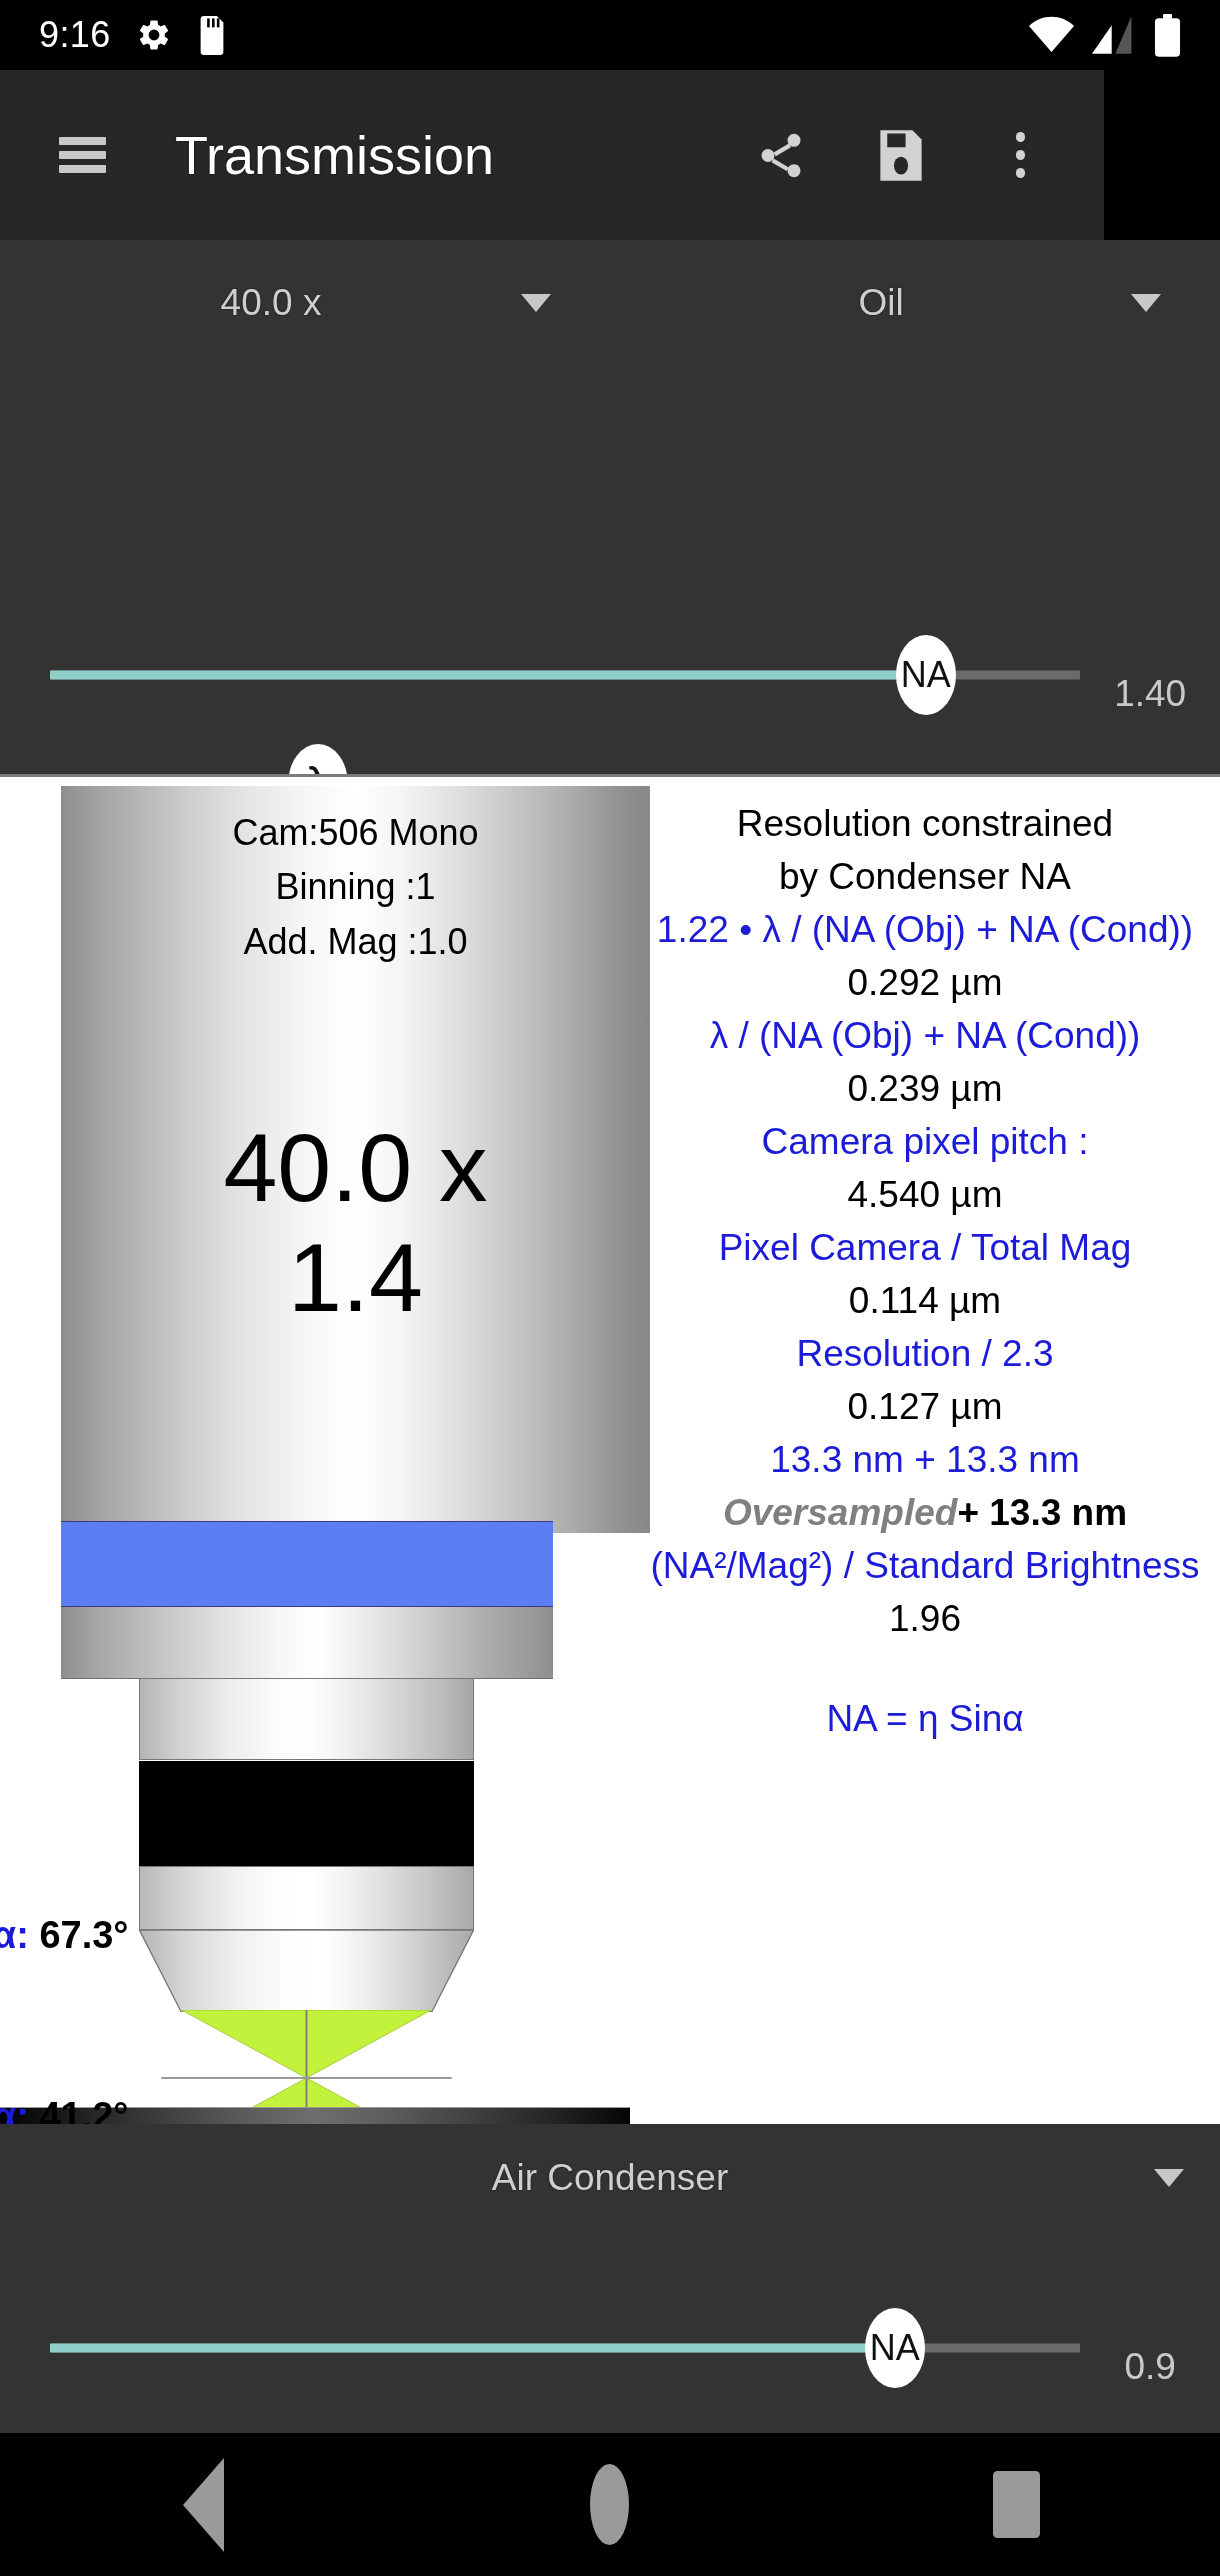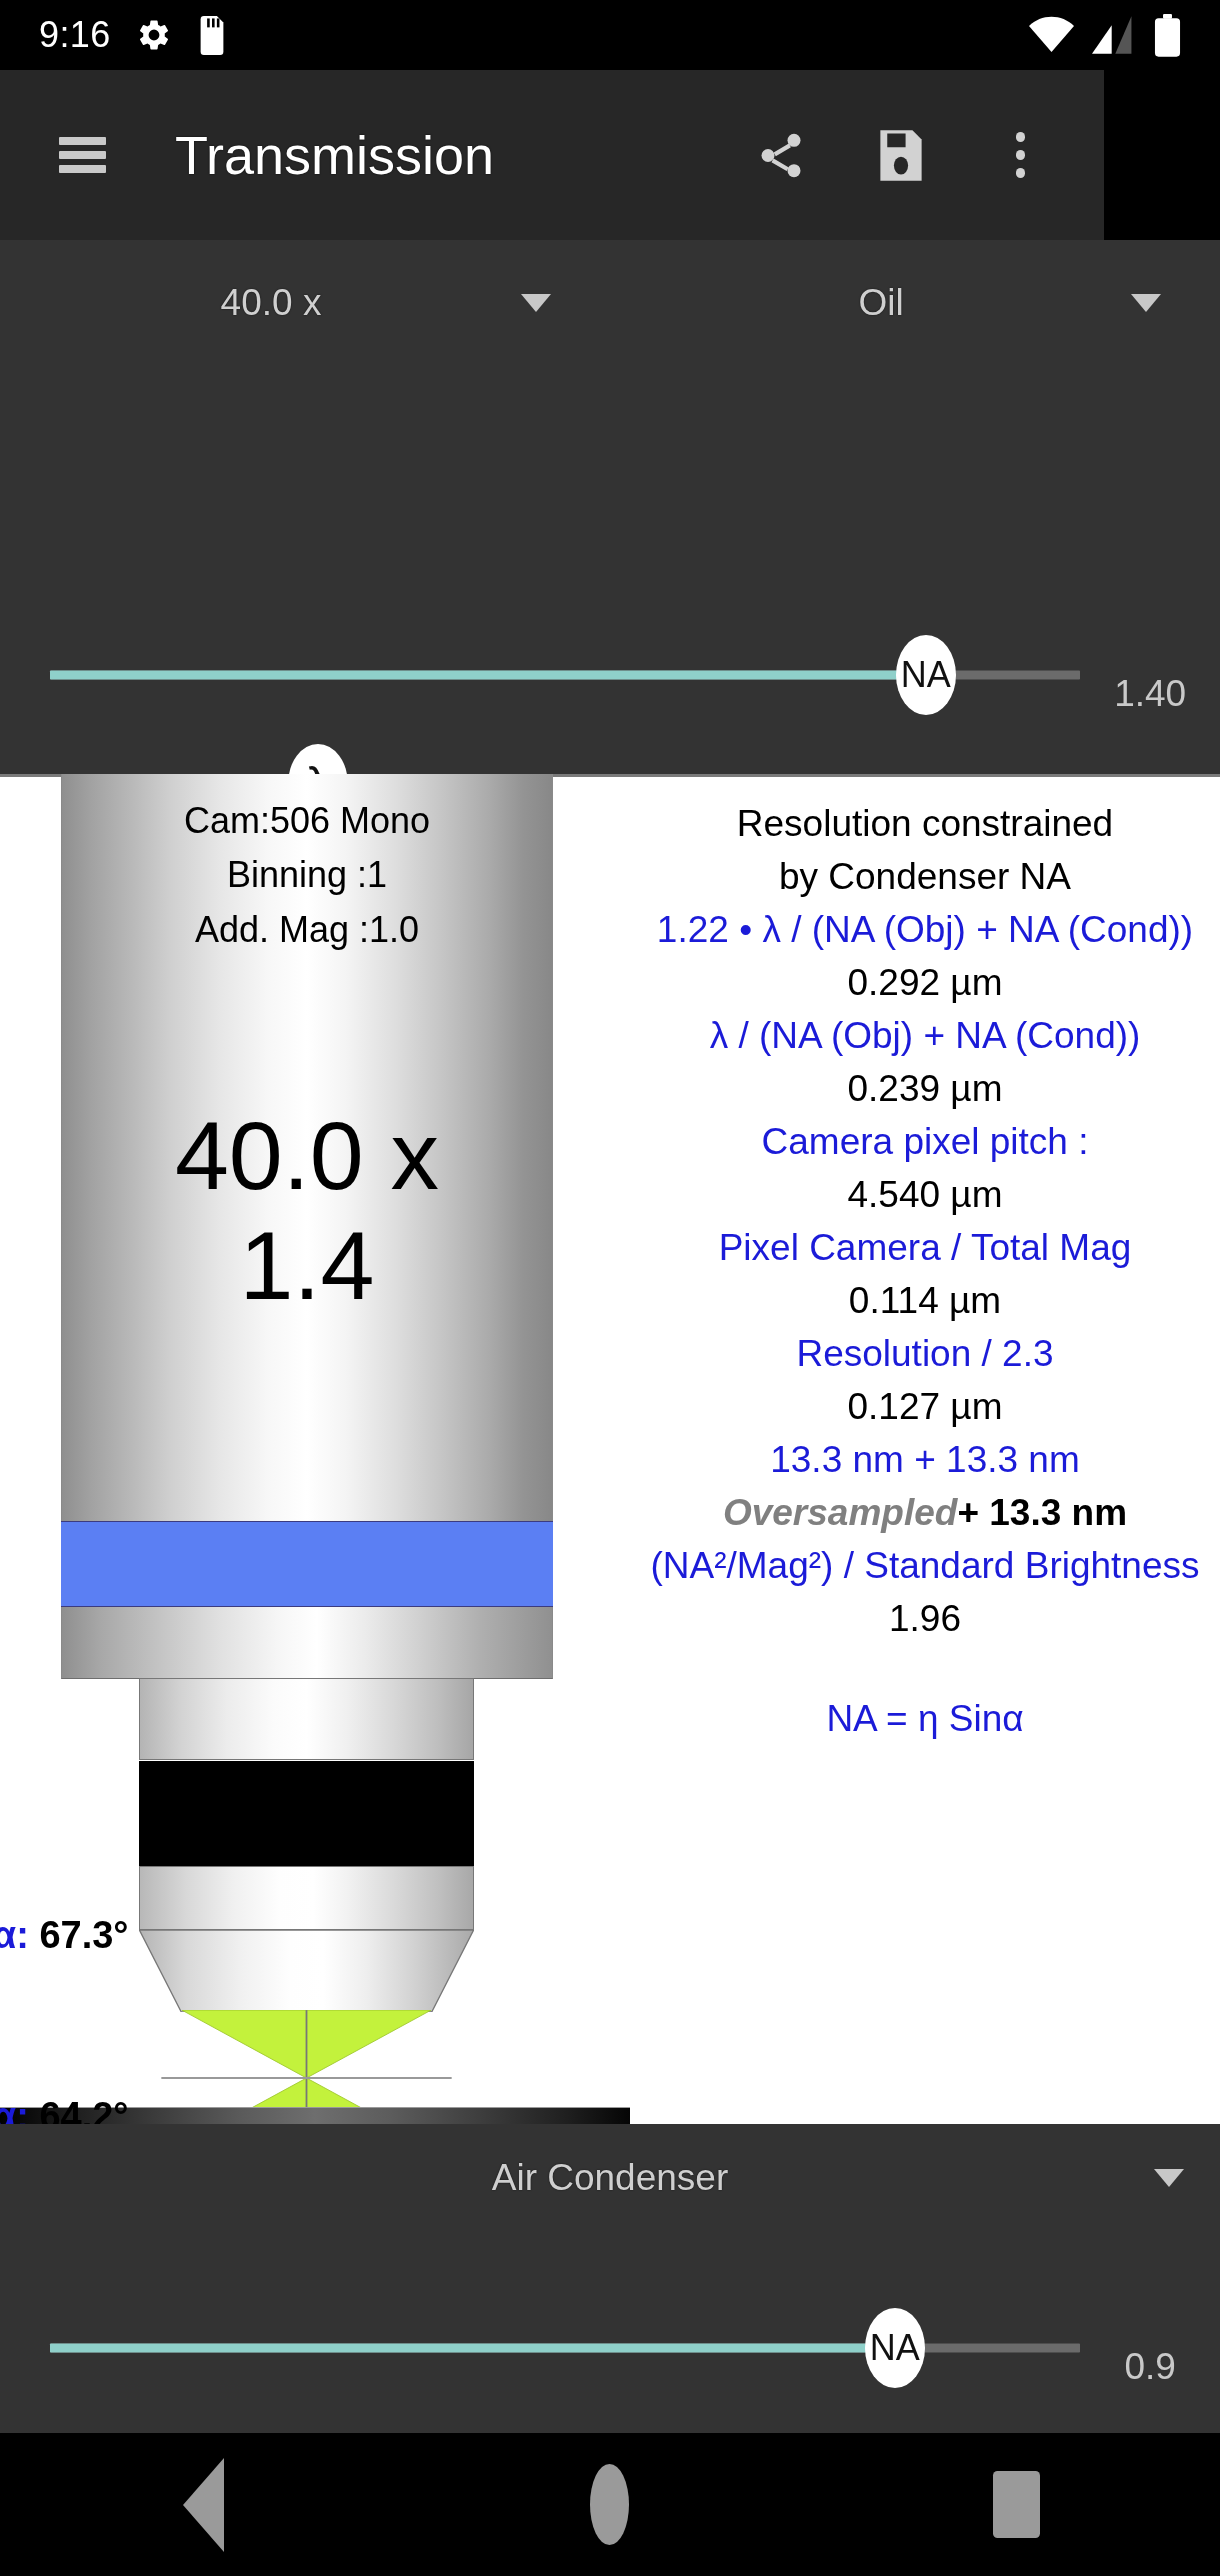--- a/index.html
+++ b/index.html
@@ -102,21 +102,21 @@
 
   
   .stage{
     position:absolute; left:0; top:774px; width:1220px; height:1351px;
     background:#ffffff; overflow:hidden;
   }
   .stage-border{ position:absolute; left:0; top:0; width:1220px; height:2.7px; background:#7a7a7a; }
 
   
   .barrel{
-    position:absolute; left:61px; top:0px; width:492px; height:747px;
+    position:absolute; left:61px; top:12px; width:589px; height:747px;
     background:linear-gradient(to right,
       #8f8f8f 0%, #a2a2a2 6%, #b8b8b8 14%, #cfcfcf 22%, #e6e6e6 32%,
       #f7f7f7 42%, #ffffff 50%, #f4f4f4 58%, #dedede 68%, #c4c4c4 78%,
       #ababab 87%, #949494 94%, #888888 100%);
     border-left:1.8px solid #8a8a8a; border-right:1.8px solid #8a8a8a;
   }
   .barrel-texts{
     position:absolute; left:0; top:19.7px; width:100%; text-align:center;
     color:#000; font-size:36px; line-height:1.52;
   }
@@ -381,21 +381,21 @@
   </div>
 
   <div class="base">
     
   </div>
 
   <div class="angle-lab a1">
     <span class="gk">α: </span><span>67.3°</span>
   </div>
   <div class="angle-lab a2">
-    <span class="gk">α: </span><span>64.2°</span>
+    <span class="gk">α: </span><span>41.2°</span>
   </div>
 
   <div class="panel">
     <div class="p-line bold">Resolution constrained</div>
     <div class="p-line bold">by Condenser NA</div>
 
     <div class="p-line blue">1.22 • λ / (NA (Obj) + NA (Cond))</div>
     <div class="p-line bold">0.292 µm</div>
 
     <div class="p-line blue">λ / (NA (Obj) + NA (Cond))</div>

